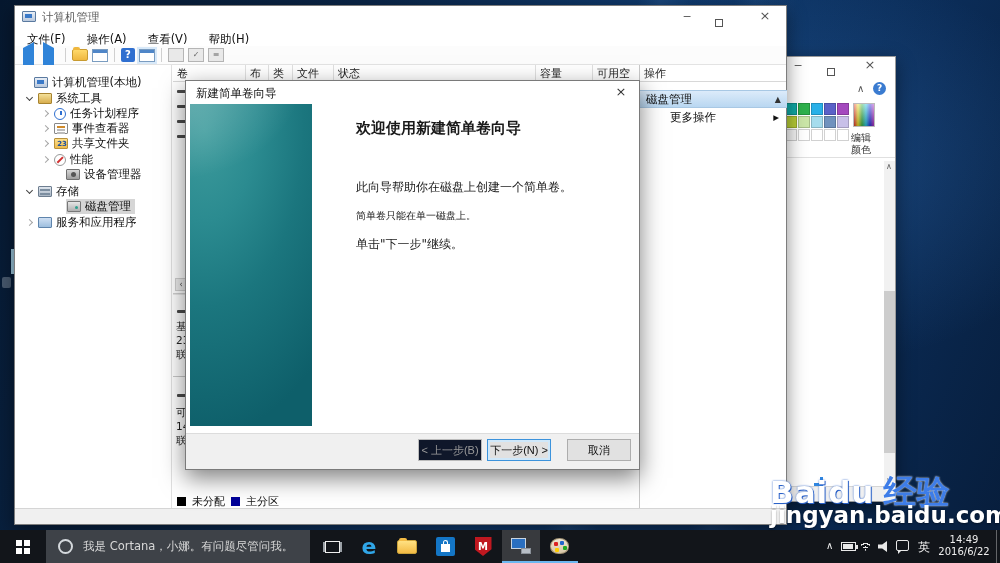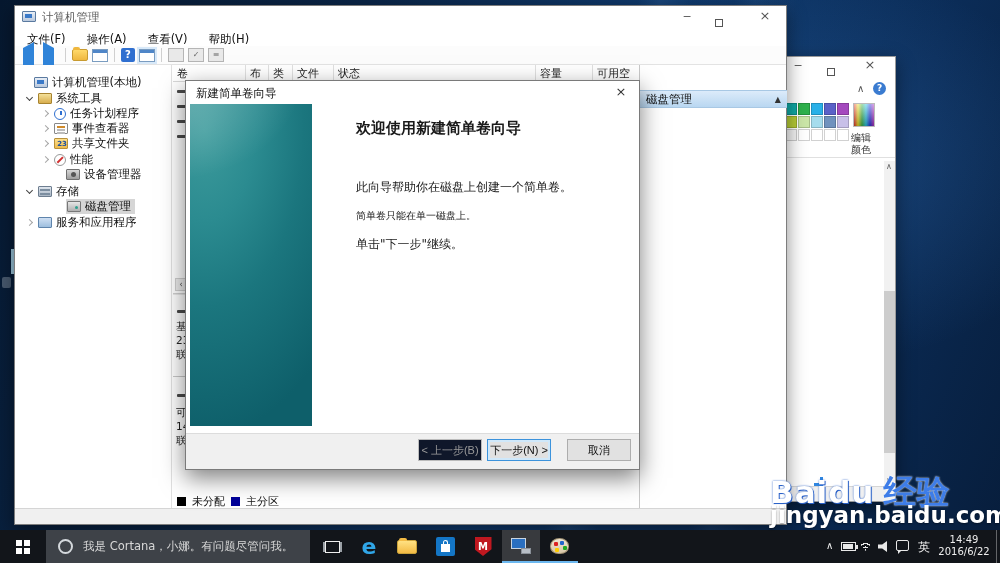--- a/index.html
+++ b/index.html
@@ -238,23 +238,28 @@
 
         <div class="abs" style="left:4px;top:429px;display:flex;align-items:center;gap:6px;font-size:11px;color:#111;">
           <span style="width: 9px; height: 9px; display: inline-block; background: rgb(0, 0, 0);"></span>
           <span>未分配</span>
           <span style="width: 9px; height: 9px; display: inline-block; background: rgb(0, 0, 153);"></span>
           <span>主分区</span>
         </div>
       </div>
 
       <div class="abs" style="left:624px;top:0;width:147px;height:443px;border-left:1px solid #c8c8c8;background:#fff;">
+        <div class="hdrcell" style="width:100%;border-right:none;">操作</div>
         <div class="abs" style="left:0;top:25px;width:147px;height:18px;background:linear-gradient(#dcebfa,#b9d7f1);border-top:1px solid #a8c8e4;border-bottom:1px solid #a8c8e4;font-size:11.5px;color:#111;line-height:17px;padding:0 6px;">
           <span>磁盘管理</span>
           <span style="float:right;font-size:8px;color:#333;line-height:17px;">▲</span>
+        </div>
+        <div class="abs" style="left:0;top:44px;width:147px;height:17px;font-size:11.5px;color:#111;line-height:17px;padding:0 8px 0 30px;">
+          <span>更多操作</span>
+          <span style="float:right;color:#111;">▸</span>
         </div>
       </div>
     </div>
 
     <div class="abs" style="left:0;top:502px;width:771px;height:16px;background:#f0f0f0;border-top:1px solid #d5d5d5;"></div>
   </div>
 
   <div class="abs win" id="wizard" style="left:185px;top:80px;width:455px;height:390px;border-color:#7a7a7a;box-shadow:0 8px 22px rgba(0,0,0,.5);">
     <div class="abs" style="left:0;top:0;width:453px;height:23px;background:#fff;">
       <span style="position:absolute;left:10px;top:5px;font-size:11.5px;color:#111;">新建简单卷向导</span>

